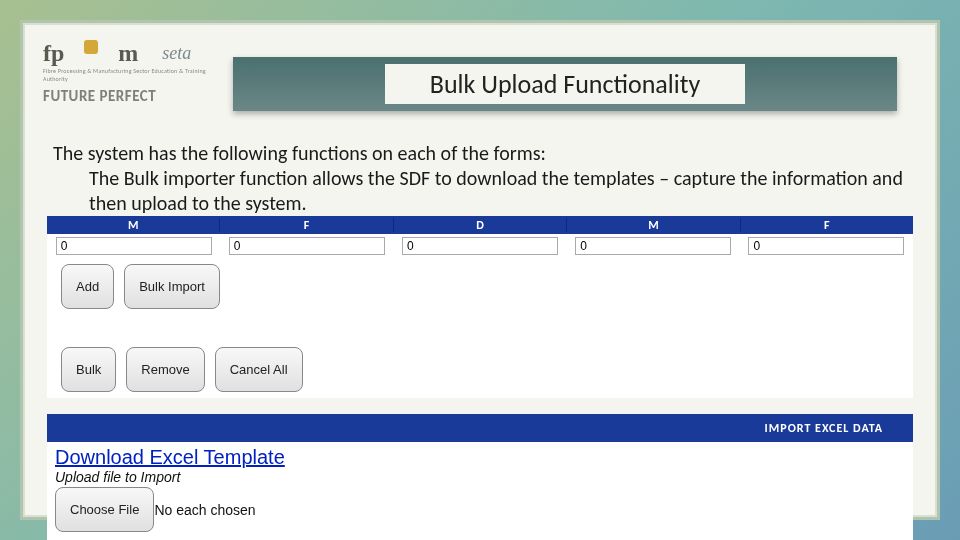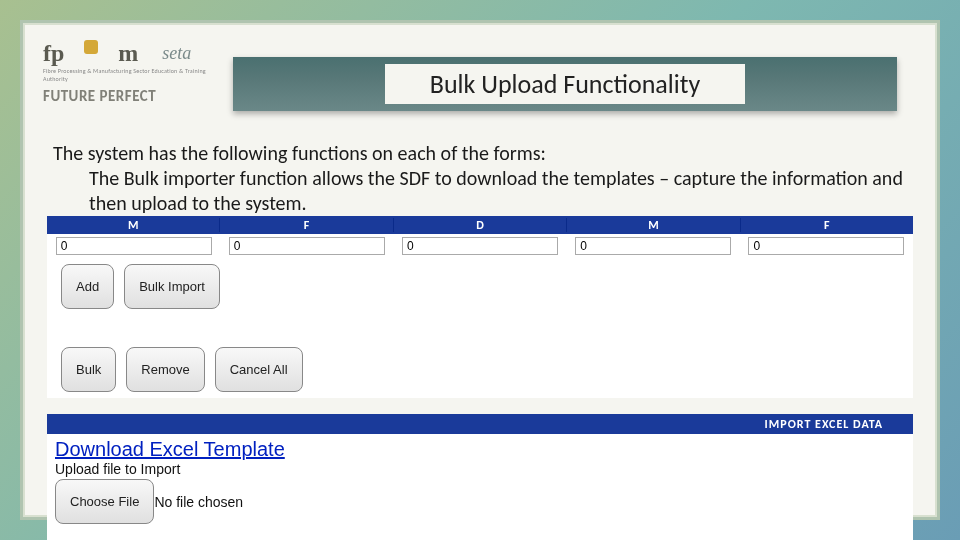--- a/index.html
+++ b/index.html
@@ -163,40 +163,41 @@
     font-size: 13px;
     font-family: Arial, sans-serif;
     cursor: pointer;
     color: #222;
   }
   .import-header {
     background: #1a3a9a;
     color: #fff;
     font-weight: bold;
     font-size: 12px;
-    height: 20px;
+    height: 28px;
     display: flex;
     align-items: center;
     justify-content: flex-end;
     padding-right: 30px;
     letter-spacing: 1px;
   }
   .dl-link {
     color: #0020c0;
     text-decoration: underline;
     font-size: 20px;
     font-family: Verdana, Arial, sans-serif;
     padding: 4px 0 0 8px;
     display: inline-block;
   }
   .upload-label {
     font-size: 14px;
     font-family: Verdana, Arial, sans-serif;
     color: #111;
     padding: 0 0 2px 8px;
+    font-style: italic;
   }
   .file-row {
     display: flex;
     align-items: center;
     padding: 0 0 4px 8px;
   }
   .no-file {
     font-size: 14px;
     font-family: Verdana, Arial, sans-serif;
     color: #111;
@@ -269,21 +270,21 @@
   </div>
 
   <div class="gap"></div>
 
   <div class="panel-white">
     <div class="import-header">IMPORT EXCEL DATA</div>
     <a href="#" class="dl-link">Download Excel Template</a>
     <div class="upload-label">Upload file to Import</div>
     <div class="file-row">
       <button class="btn">Choose File</button>
-      <span class="no-file">No file chosen</span>
+      <span class="no-file">No each chosen</span>
     </div>
     <div style="height:18px"></div>
     <div class="btn-row">
       <button class="btn">Import</button>
       <button class="btn">Cancel</button>
     </div>
   </div>
 
 </div>
 

